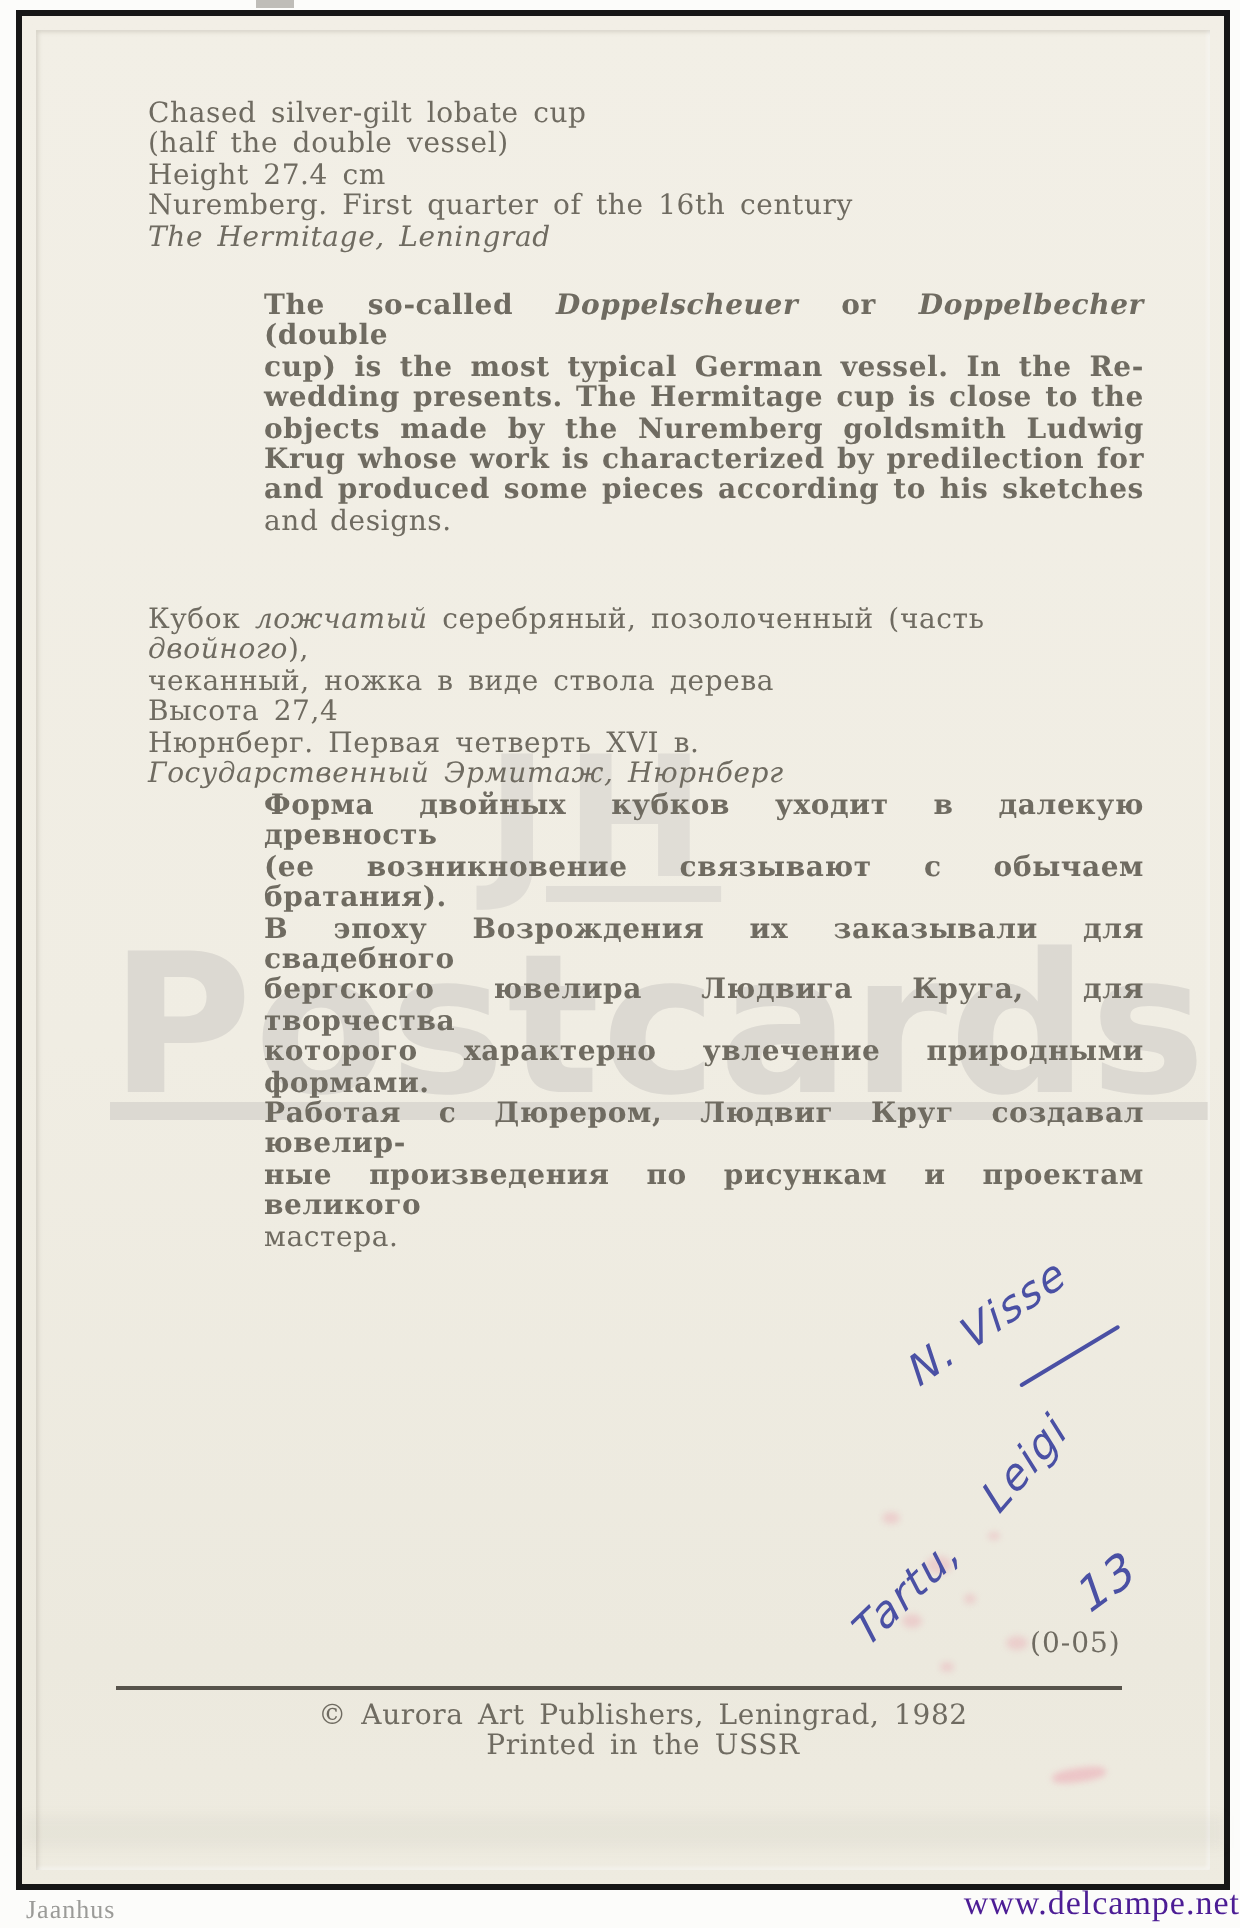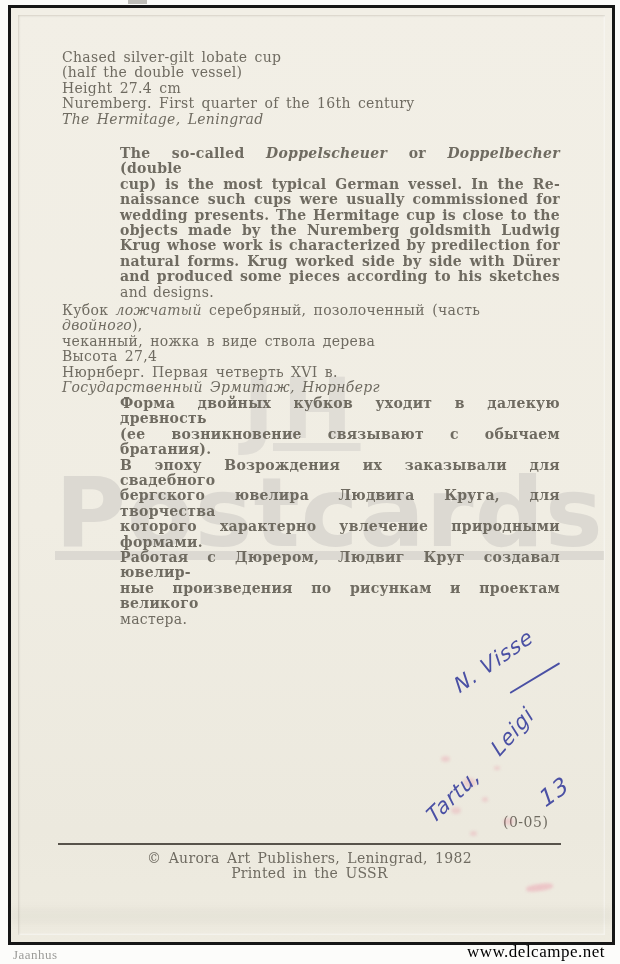--- a/index.html
+++ b/index.html
@@ -17,21 +17,21 @@
   .plate-mark{
     position:absolute;inset:7px;pointer-events:none;
     box-shadow:inset 1px 1px 2px rgba(150,143,125,0.30), inset -1px -1px 2px rgba(255,255,255,0.65);
   }
   .shade-band{position:absolute;left:0;right:0;top:900px;height:16px;background:rgba(120,112,95,0.05);filter:blur(3px);}
   
   .wm{position:absolute;font-family:"DejaVu Sans",sans-serif;font-weight:600;color:#dcd9d2;z-index:1;user-select:none;text-decoration:underline;}
   .wm-monogram{left:232px;top:352px;font-size:84px;letter-spacing:8px;color:#e0ddd6;}
   .wm-text{left:44px;top:448px;font-size:97px;letter-spacing:1px;}
   
-  .print{position:absolute;z-index:2;color:#6f6b61;font-size:14px;line-height:15.4px;letter-spacing:0.3px;}
+  .print{position:absolute;z-index:2;color:#6f6b61;font-size:14px;line-height:15.4px;letter-spacing:0.3px;margin-left:12px;}
   .caption{left:51px;width:505px;word-spacing:2.5px;}
   .caption-en{top:42px;}
   .caption-ru{top:295px;}
   .body-block{left:109px;width:440px;word-spacing:1px;}
   .body-en{top:138px;}
   .body-ru{top:388px;}
   .jl{text-align:justify;text-align-last:justify;font-weight:bold;}
   .jl-end{text-align:justify;text-align-last:left;}
   .it{font-style:italic;}
   
@@ -56,21 +56,21 @@
   .sm3{left:440px;top:799px;width:10px;height:7px;}
   .sm4{left:471px;top:789px;width:6px;height:5px;}
   .sm5{left:492px;top:810px;width:11px;height:7px;}
   .sm6{left:459px;top:823px;width:7px;height:5px;}
   .sm7{left:483px;top:758px;width:6px;height:4px;}
   .sm-streak{left:515px;top:876px;width:27px;height:7px;border-radius:40%;background:rgba(235,130,155,0.35);transform:rotate(-8deg);filter:blur(1.5px);}
   
   .scan-artifact{position:absolute;left:128px;top:0;width:19px;height:4px;background:#bfbdb8;z-index:0;}
   .scan-credit{position:absolute;font-family:Liberation Serif, serif;color:#9b9b98;z-index:4;}
   .credit-left{left:13px;top:947px;font-size:13px;letter-spacing:0.5px;}
-  .credit-right{right:15px;top:942px;font-size:17px;letter-spacing:0.5px;color:#000000;}
+  .credit-right{right:0;top:942px;font-size:17px;letter-spacing:0.5px;color:#4c1d95;}
 </style>
 </head>
 <body>
 
 <div class="scan-artifact"></div>
 
 <div class="card">
   <div class="plate-mark"></div>
   <div class="shade-band"></div>
 
@@ -81,25 +81,23 @@
     <div>Chased silver-gilt lobate cup</div>
     <div>(half the double vessel)</div>
     <div>Height 27.4 cm</div>
     <div>Nuremberg. First quarter of the 16th century</div>
     <div class="it">The Hermitage, Leningrad</div>
   </div>
 
   <div class="print body-block body-en">
     <div class="jl">The so-called <i>Doppelscheuer</i> or <i>Doppelbecher</i> (double</div>
     <div class="jl">cup) is the most typical German vessel. In the Re-</div>
-    <div class="jl">naissance such cups were usually commissioned for</div>
     <div class="jl">wedding presents. The Hermitage cup is close to the</div>
     <div class="jl">objects made by the Nuremberg goldsmith Ludwig</div>
     <div class="jl">Krug whose work is characterized by predilection for</div>
-    <div class="jl">natural forms. Krug worked side by side with Dürer</div>
     <div class="jl">and produced some pieces according to his sketches</div>
     <div class="jl-end">and designs.</div>
   </div>
 
   <div class="print caption caption-ru">
     <div>Кубок <i>ложчатый</i> серебряный, позолоченный (часть <i>двойного</i>),</div>
     <div>чеканный, ножка в виде ствола дерева</div>
     <div>Высота 27,4</div>
     <div>Нюрнберг. Первая четверть XVI в.</div>
     <div class="it">Государственный Эрмитаж, Нюрнберг</div>

